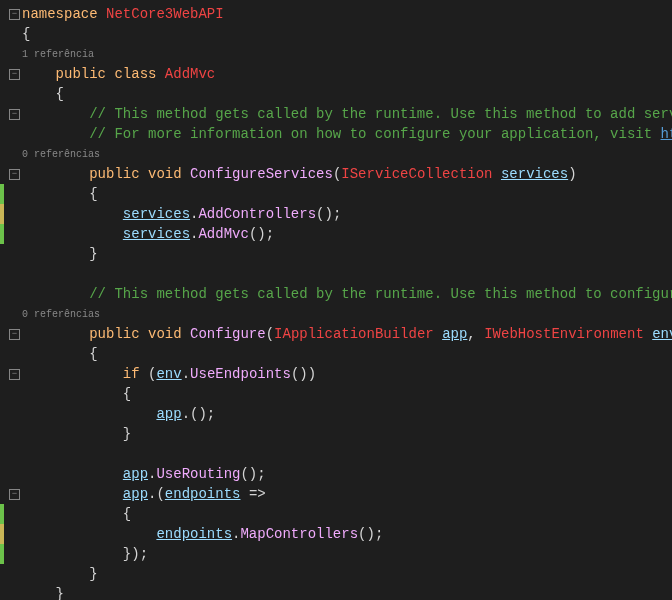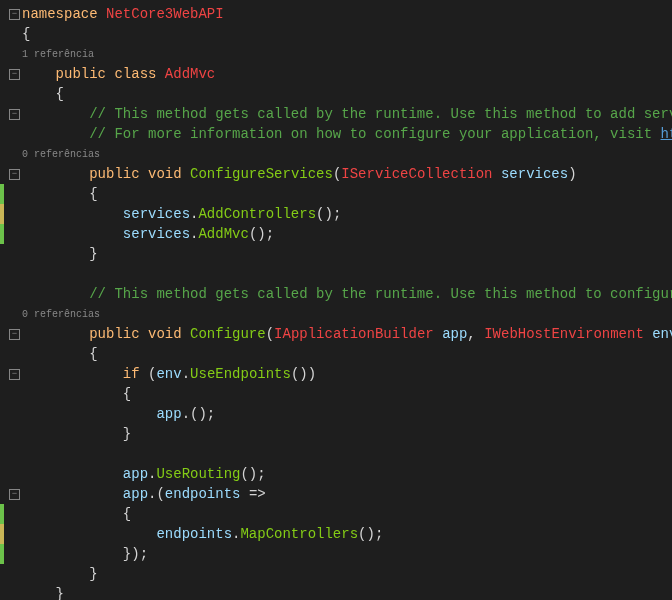--- a/index.html
+++ b/index.html
@@ -62,22 +62,22 @@
 .codelens {
   height: 20px;
   color: #888;
   font-size: 10px;
   white-space: pre;
   display: flex;
   align-items: center;
 }
 .kw { color: #fdba74; }
 .type { color: #ef4444; }
-.method { color: #84cc16; }
-.var { color: #9cdcfe; }
+.method { color: #f0abfc; }
+.var { color: #9cdcfe; text-decoration: underline; }
 .comment { color: #57a64a; }
 .link { color: #569cd6; text-decoration: underline; }
 .plain { color: #d4d4d4; }
 </style>
 </head>
 <body>
 
 <div class="gutter" id="gutter">
     <div class="fold-row">
       <div class="fold-box">−</div>

